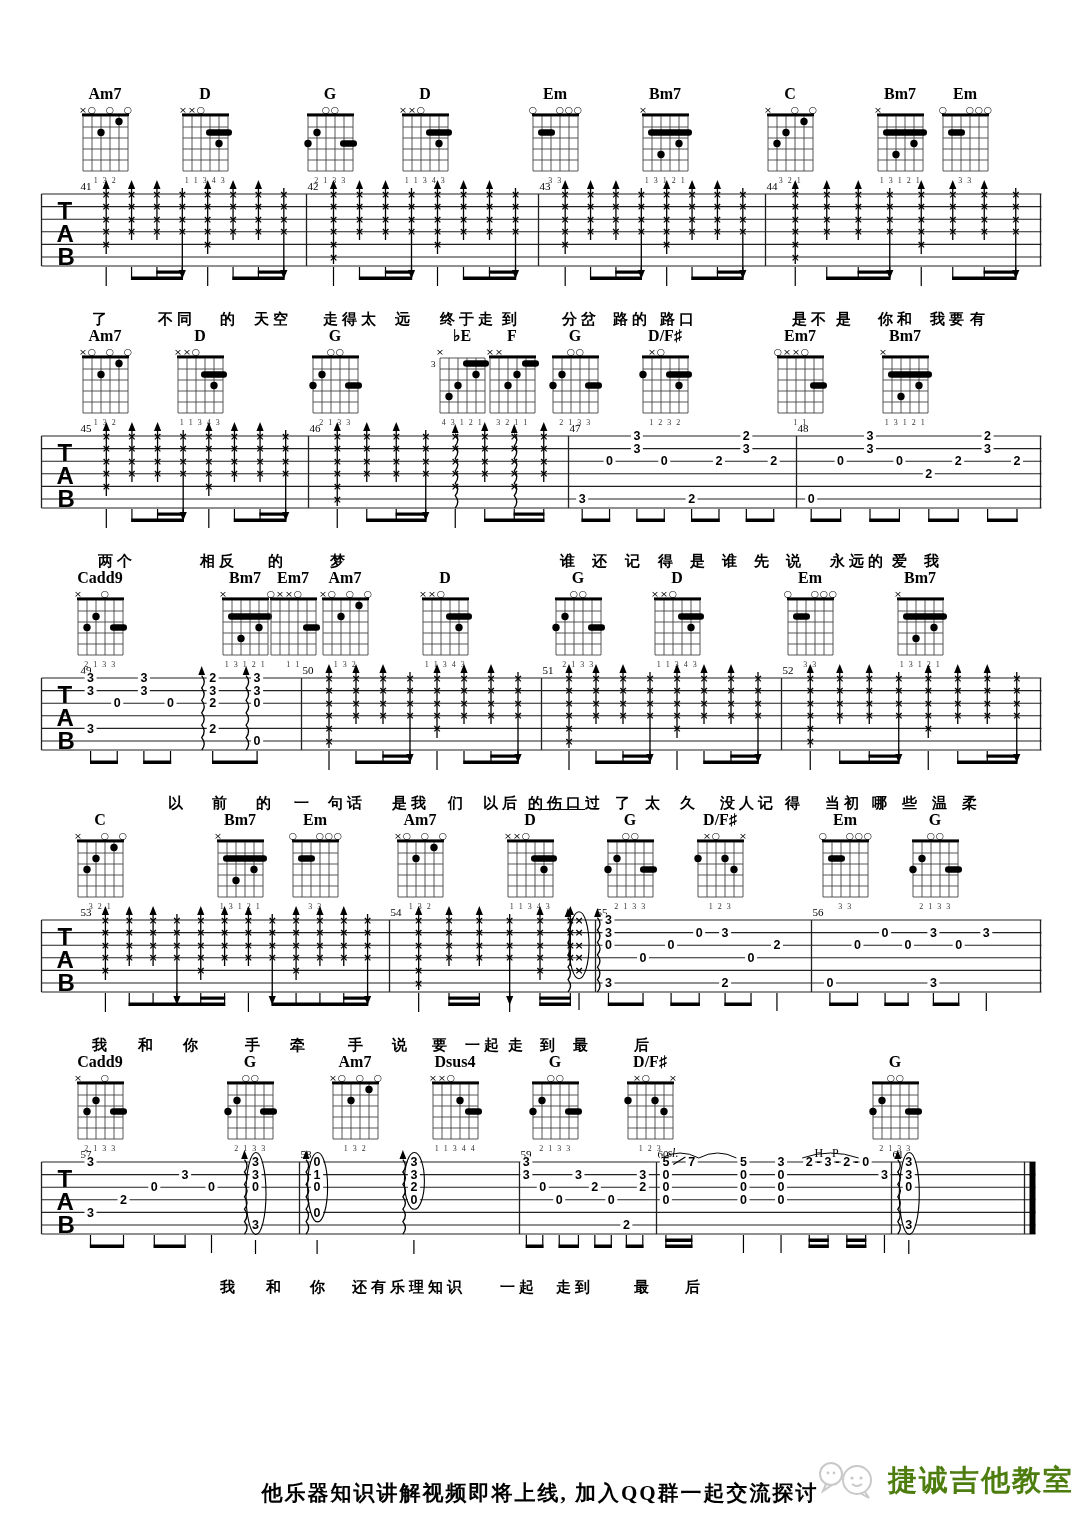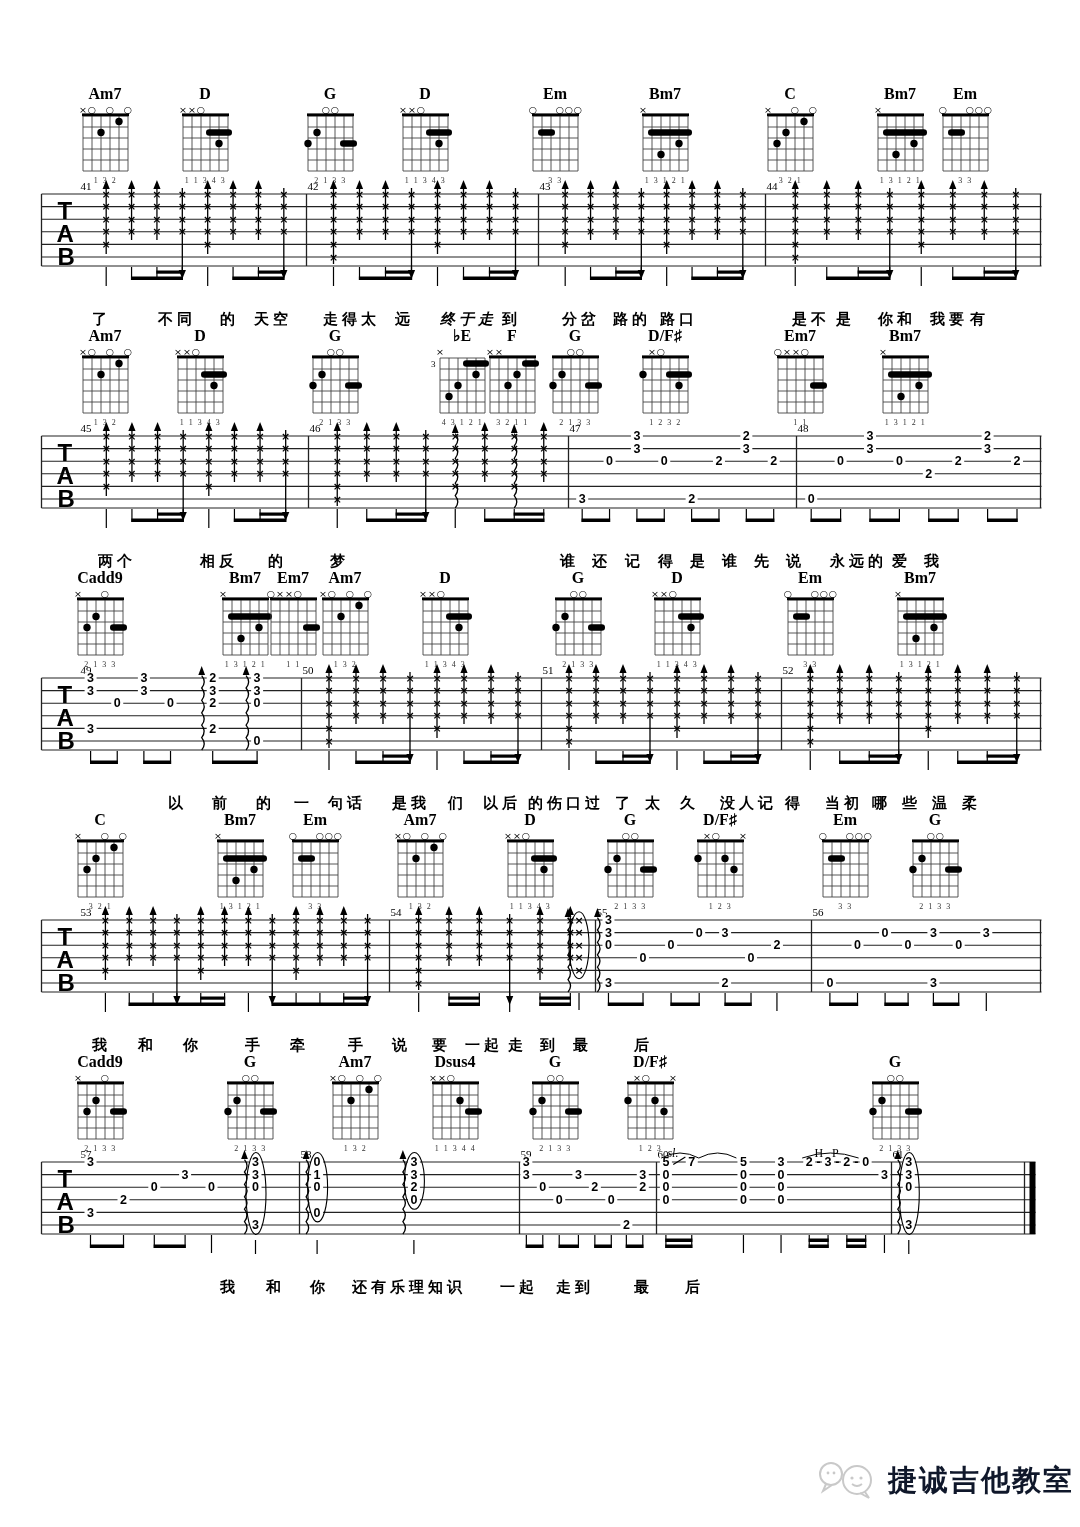--- a/index.html
+++ b/index.html
@@ -25,21 +25,21 @@
   .arr{stroke:#000;stroke-width:1.3;fill:none;}
   .stem{stroke:#000;stroke-width:1.2;}
   .num{font:600 12.5px "Liberation Sans",sans-serif;text-anchor:middle;fill:#000;}
   .slt{font:italic 12px "Liberation Serif",serif;text-anchor:middle;fill:#000;}
   .ann{font:12px "Liberation Serif",serif;text-anchor:middle;letter-spacing:3px;fill:#000;}
   .f1,.f2{position:absolute;width:100%;text-align:center;
           font:700 21px "Liberation Serif",serif;color:#000;letter-spacing:2px;}
   .f1{top:1452px;}
   .f2{top:1479px;}
   .wm{position:absolute;top:1455px;right:6px;display:flex;align-items:center;gap:8px;
-      color:#0f172a;font:700 29px "Liberation Sans",sans-serif;letter-spacing:2px;}
+      color:#4d7c0f;font:700 29px "Liberation Sans",sans-serif;letter-spacing:2px;}
 </style>
 </head>
 <body>
 
 <div class="page">
   <div id="score">
       <div class="system">
         <div class="chord" style="left: 70px;">
           <svg width="71" height="100" viewBox="0 0 71 100">
             <text x="35" y="13" class="cname">Am7</text>
@@ -528,21 +528,21 @@
             <rect x="942.15" y="90.5" width="32.7" height="3.2" fill="#000"></rect>
             <line x1="999" y1="14" x2="999" y2="86" class="bl" stroke-width="2"></line>
           </svg>
         </div>
         <span class="lyric" style="left: 92px;">了</span>
         <span class="lyric" style="left: 158px;">不同</span>
         <span class="lyric" style="left: 220px;">的</span>
         <span class="lyric" style="left: 254px;">天空</span>
         <span class="lyric" style="left: 323px;">走得太</span>
         <span class="lyric" style="left: 395px;">远</span>
-        <span class="lyric" style="left: 440px; font-style: italic;">终于走</span>
+        <span class="lyric" style="left: 440px;">终于走</span>
         <span class="lyric" style="left: 502px;">到</span>
         <span class="lyric" style="left: 562px;">分岔</span>
         <span class="lyric" style="left: 613px;">路的</span>
         <span class="lyric" style="left: 660px;">路口</span>
         <span class="lyric" style="left: 792px;">是不</span>
         <span class="lyric" style="left: 836px;">是</span>
         <span class="lyric" style="left: 878px;">你和</span>
         <span class="lyric" style="left: 930px;">我要</span>
         <span class="lyric" style="left: 970px;">有</span>
       </div>
@@ -1464,21 +1464,21 @@
           </svg>
         </div>
         <span class="lyric" style="left: 168px;">以</span>
         <span class="lyric" style="left: 212px;">前</span>
         <span class="lyric" style="left: 256px;">的</span>
         <span class="lyric" style="left: 294px;">一</span>
         <span class="lyric" style="left: 328px;">句话</span>
         <span class="lyric" style="left: 392px;">是我</span>
         <span class="lyric" style="left: 448px;">们</span>
         <span class="lyric" style="left: 483px;">以后</span>
-        <span class="lyric" style="left: 528px;">的伤口</span>
+        <span class="lyric" style="left: 528px; text-decoration: underline;">的伤口</span>
         <span class="lyric" style="left: 585px;">过</span>
         <span class="lyric" style="left: 615px;">了</span>
         <span class="lyric" style="left: 645px;">太</span>
         <span class="lyric" style="left: 680px;">久</span>
         <span class="lyric" style="left: 720px;">没人记</span>
         <span class="lyric" style="left: 785px;">得</span>
         <span class="lyric" style="left: 825px;">当初</span>
         <span class="lyric" style="left: 872px;">哪</span>
         <span class="lyric" style="left: 902px;">些</span>
         <span class="lyric" style="left: 932px;">温</span>
@@ -2309,20 +2309,21 @@
         <span class="lyric" style="left: 266px;">和</span>
         <span class="lyric" style="left: 310px;">你</span>
         <span class="lyric" style="left: 352px;">还有乐理知识</span>
         <span class="lyric" style="left: 500px;">一起</span>
         <span class="lyric" style="left: 556px;">走到</span>
         <span class="lyric" style="left: 634px;">最</span>
         <span class="lyric" style="left: 685px;">后</span>
       </div>
     </div>
 
+  <div class="f2">他乐器知识讲解视频即将上线, 加入QQ群一起交流探讨</div>
 
   <div class="wm">
     <svg width="64" height="52" viewBox="0 0 64 52">
       <circle cx="15" cy="19" r="11" fill="none" stroke="#c9c9c9" stroke-width="2"></circle>
       <path d="M10 29 L7 36 L16 30" fill="none" stroke="#c9c9c9" stroke-width="2"></path>
       <circle cx="12" cy="18" r="1.4" fill="#c9c9c9"></circle>
         <circle cx="18" cy="18" r="1.4" fill="#c9c9c9"></circle>
       <circle cx="41" cy="25" r="14" fill="none" stroke="#c9c9c9" stroke-width="2"></circle>
       <circle cx="36" cy="23" r="1.6" fill="#c9c9c9"></circle>
         <circle cx="45" cy="23" r="1.6" fill="#c9c9c9"></circle>

